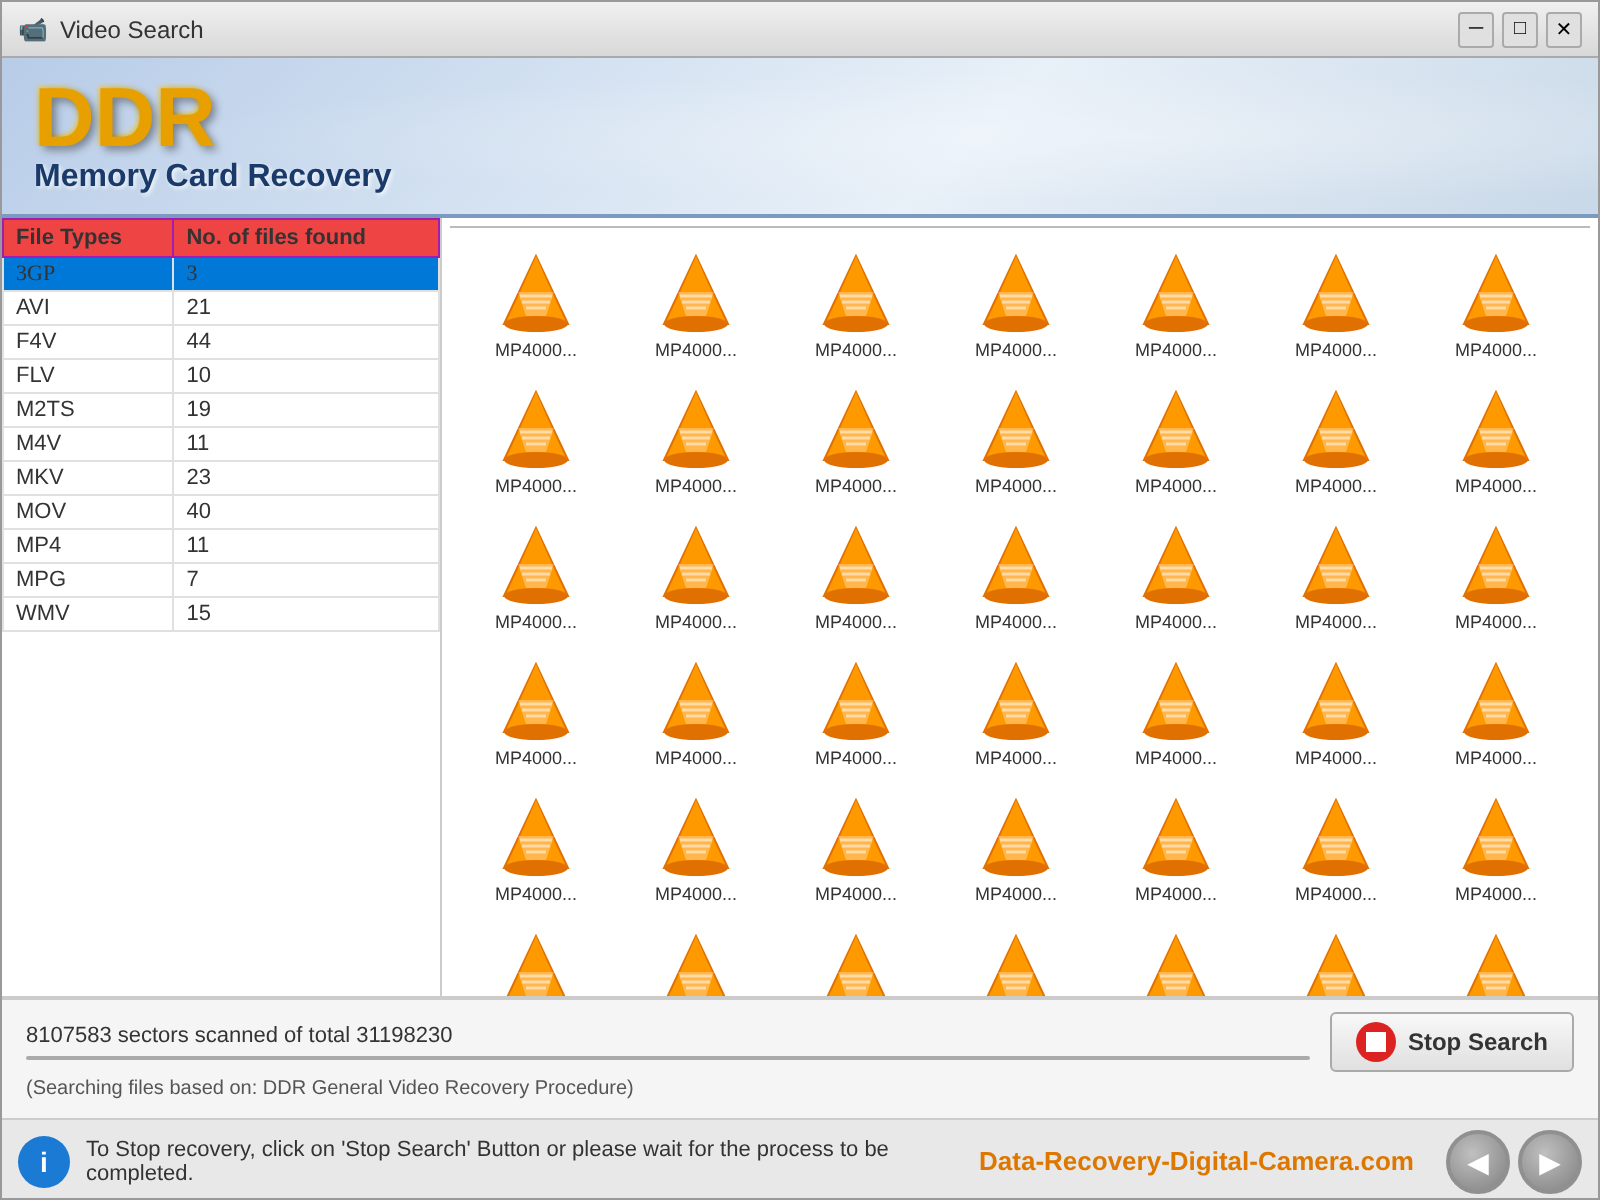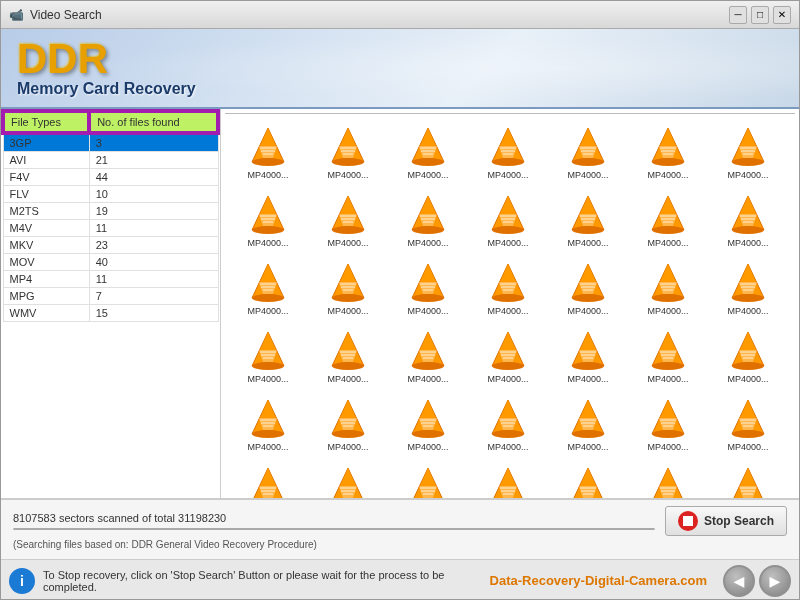--- a/index.html
+++ b/index.html
@@ -40,27 +40,27 @@
       position: relative;
     }
 
     
     #main { display: flex; height: 390px; border-bottom: 1px solid #ccc; }
 
     
     #left-panel { width: 220px; border-right: 1px solid #ccc; background: #fff; overflow: hidden; }
     #file-types-table { width: 100%; border-collapse: collapse; }
     #file-types-table th {
-      background: #bef264; border: 4px solid #a21caf; padding: 3px 6px;
-      text-align: left; font-size: 11px; font-weight: normal; color: #333;
+      background: #ef4444; border: 1px solid #a21caf; padding: 3px 6px;
+      text-align: left; font-size: 11px; font-weight: bold; color: #333;
     }
     #file-types-table td {
       border: 1px solid #e0e0e0; padding: 2px 6px; font-size: 11px; color: #333;
     }
-    .row-selected { background: #0078d7; color: #fff; }
+    .row-selected { background: #0078d7; color: #fff; font-family: Liberation Serif, serif; }
     .row-selected td { color: #fff; }
 
     
     #right-panel {
       flex: 1; background: #fff; overflow-y: scroll; padding: 4px;
       display: flex; flex-direction: column;
     }
     .file-grid { display: flex; flex-wrap: wrap; gap: 2px; padding: 4px; }
     .file-item {
       display: flex; flex-direction: column; align-items: center;

